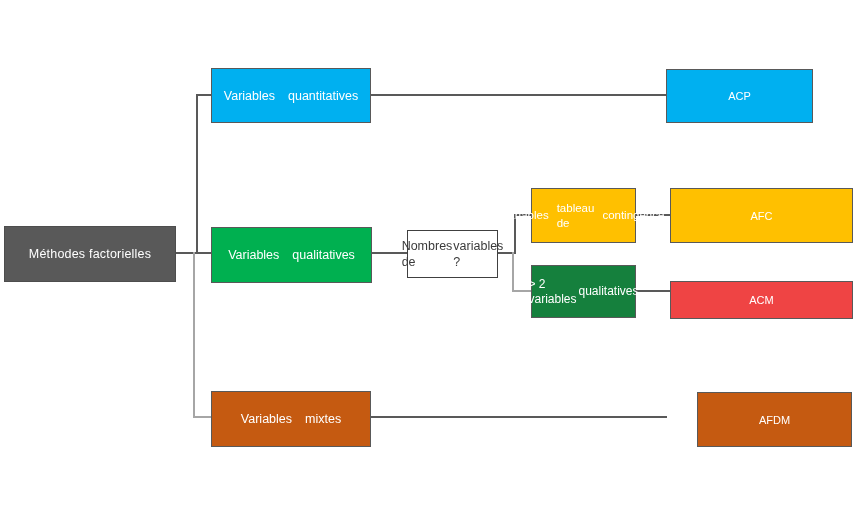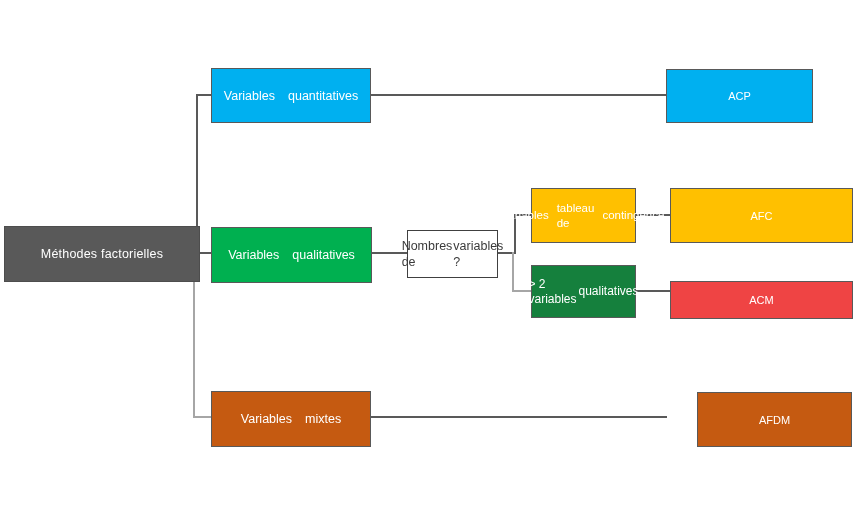--- a/index.html
+++ b/index.html
@@ -51,21 +51,21 @@
   <div class="line line-dark" style="left:371px;top:252px;width:37px;height:2px;"></div>
   <div class="line line-dark" style="left:498px;top:252px;width:18px;height:2px;"></div>
   <div class="line line-dark" style="left:514px;top:214px;width:2px;height:40px;"></div>
   <div class="line line-dark" style="left:514px;top:214px;width:18px;height:2px;"></div>
   <div class="line line-light" style="left:512px;top:252px;width:2px;height:40px;"></div>
   <div class="line line-light" style="left:512px;top:290px;width:20px;height:2px;"></div>
   <div class="line line-dark" style="left:635px;top:214px;width:36px;height:2px;"></div>
   <div class="line line-dark" style="left:635px;top:290px;width:36px;height:2px;"></div>
   <div class="line line-dark" style="left:370px;top:416px;width:297px;height:2px;"></div>
 
-  <div class="node root-node single" style="left: 4px; top: 226px; width: 196px; height: 56px; background-color: rgb(89, 89, 89);">
+  <div class="node root-node single" style="left: 4px; top: 226px; width: 172px; height: 56px; background-color: rgb(89, 89, 89);">
     <span class="ln">Méthodes factorielles</span>
   </div>
 
   <div class="node wide-lines" style="left: 211px; top: 68px; width: 160px; height: 55px; background-color: rgb(0, 176, 240);">
     <span class="ln">Variables</span>
     <span class="ln">quantitatives</span>
   </div>
 
   <div class="node single" style="left: 666px; top: 69px; width: 147px; height: 54px; background-color: rgb(0, 176, 240);">
     <span class="ln">ACP</span>

